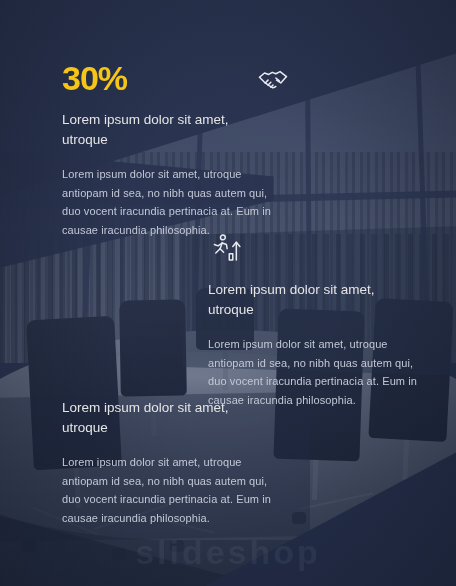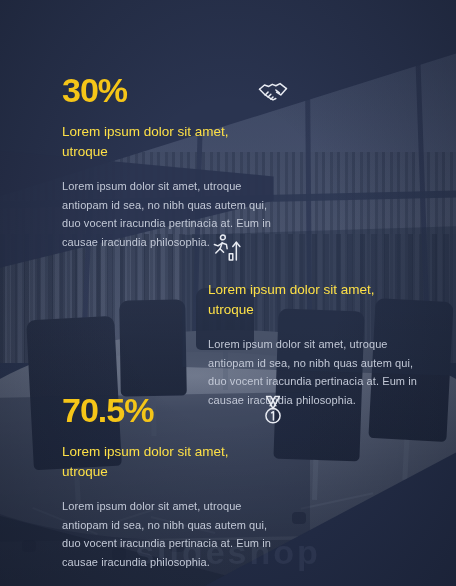--- a/index.html
+++ b/index.html
@@ -194,21 +194,21 @@
     color: rgba(150,160,185,.10);
     font-weight: 700;
     user-select: none;
   }
 
   
   .block {
     position: absolute;
     width: 230px;
   }
-  .blk-1 { left: 62px;  top: 68px; }
+  .blk-1 { left: 62px;  top: 56px; }
   .blk-2 { left: 208px; top: 226px; }
   .blk-3 { left: 62px;  top: 388px; }
 
   .stat-row {
     display: flex;
     align-items: center;
     justify-content: space-between;
     height: 44px;
   }
   .stat {
@@ -225,21 +225,21 @@
     flex: 0 0 34px;
     color: #e8ebf2;
     margin-right: 2px;
   }
   .icon svg { display: block; width: 100%; height: 100%; }
 
   .headline {
     margin-top: 10px;
     font-size: 13.5px;
     line-height: 1.45;
-    color: #fde047;
+    color: #e5e5e5;
     font-weight: 400;
     max-width: 200px;
   }
   .body {
     margin-top: 16px;
     font-size: 11px;
     line-height: 1.68;
     color: #c2c8d6;
     max-width: 218px;
     letter-spacing: .1px;
@@ -324,30 +324,17 @@
           <path d="M40 41V16"></path>
           <path d="M35 22l5-6 5 6"></path>
         </svg>
       </div>
     </div>
     <div class="headline">Lorem ipsum dolor sit amet, utroque</div>
     <div class="body">Lorem ipsum dolor sit amet, utroque antiopam id sea, no nibh quas autem qui, duo vocent iracundia pertinacia at. Eum in causae iracundia philosophia.</div>
   </div>
 
   <div class="block blk-3">
-    <div class="stat-row">
-      <div class="stat">70.5%</div>
-      <div class="icon">
-        <svg viewBox="0 0 48 48" fill="none" stroke="currentColor" stroke-width="2.1" stroke-linecap="round" stroke-linejoin="round">
-          <path d="M15 5l9 17"></path>
-          <path d="M33 5l-9 17"></path>
-          <path d="M15 5h6l7 13"></path>
-          <path d="M33 5h-6l-7 13"></path>
-          <circle cx="24" cy="32" r="10"></circle>
-          <path d="M22 28l2.6-1.6V38"></path>
-        </svg>
-      </div>
-    </div>
     <div class="headline">Lorem ipsum dolor sit amet, utroque</div>
     <div class="body">Lorem ipsum dolor sit amet, utroque antiopam id sea, no nibh quas autem qui, duo vocent iracundia pertinacia at. Eum in causae iracundia philosophia.</div>
   </div>
 
 </div>
 
 </body></html>

